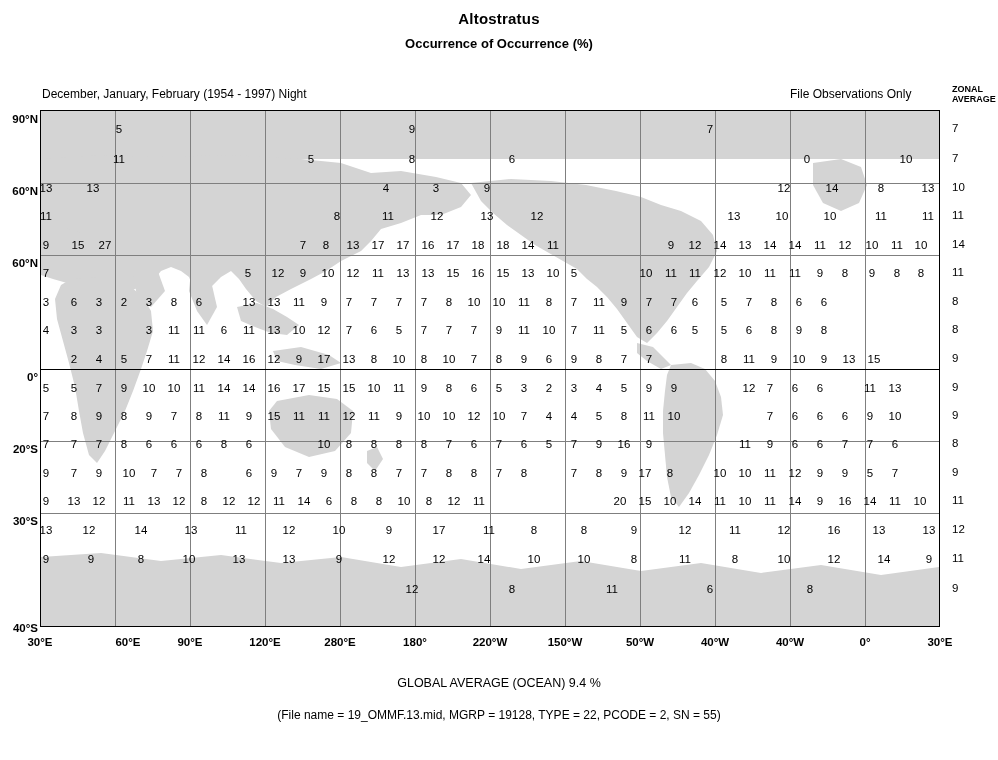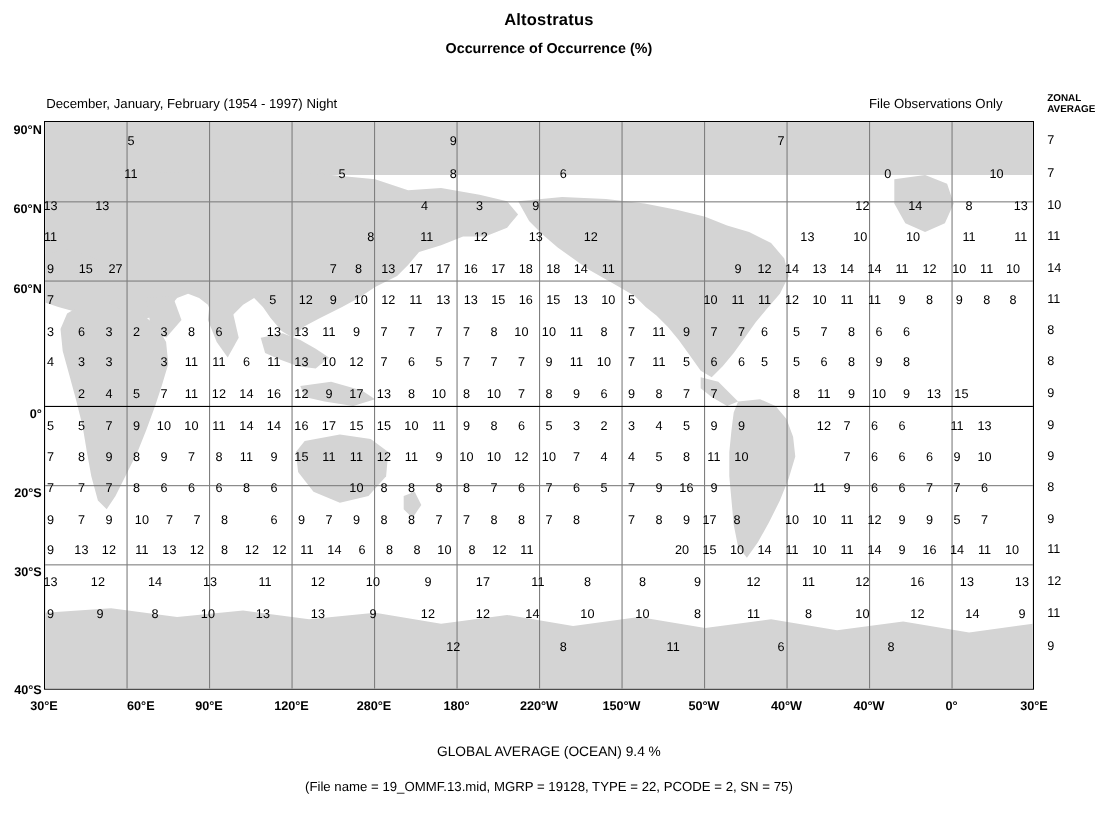--- a/index.html
+++ b/index.html
@@ -568,13 +568,13 @@
     <div class="zonal" style="top: 409px;">9</div>
     <div class="zonal" style="top: 437px;">8</div>
     <div class="zonal" style="top: 466px;">9</div>
     <div class="zonal" style="top: 494px;">11</div>
     <div class="zonal" style="top: 523px;">12</div>
     <div class="zonal" style="top: 552px;">11</div>
     <div class="zonal" style="top: 582px;">9</div>
   </div>
 
 <div class="globavg">GLOBAL AVERAGE (OCEAN)   9.4 %</div>
-<div class="filenote">(File name = 19_OMMF.13.mid, MGRP = 19128, TYPE = 22, PCODE = 2, SN = 75)</div>
+<div class="filenote">(File name = 19_OMMF.13.mid, MGRP = 19128, TYPE = 22, PCODE = 2, SN = 55)</div>
 
 </body></html>

